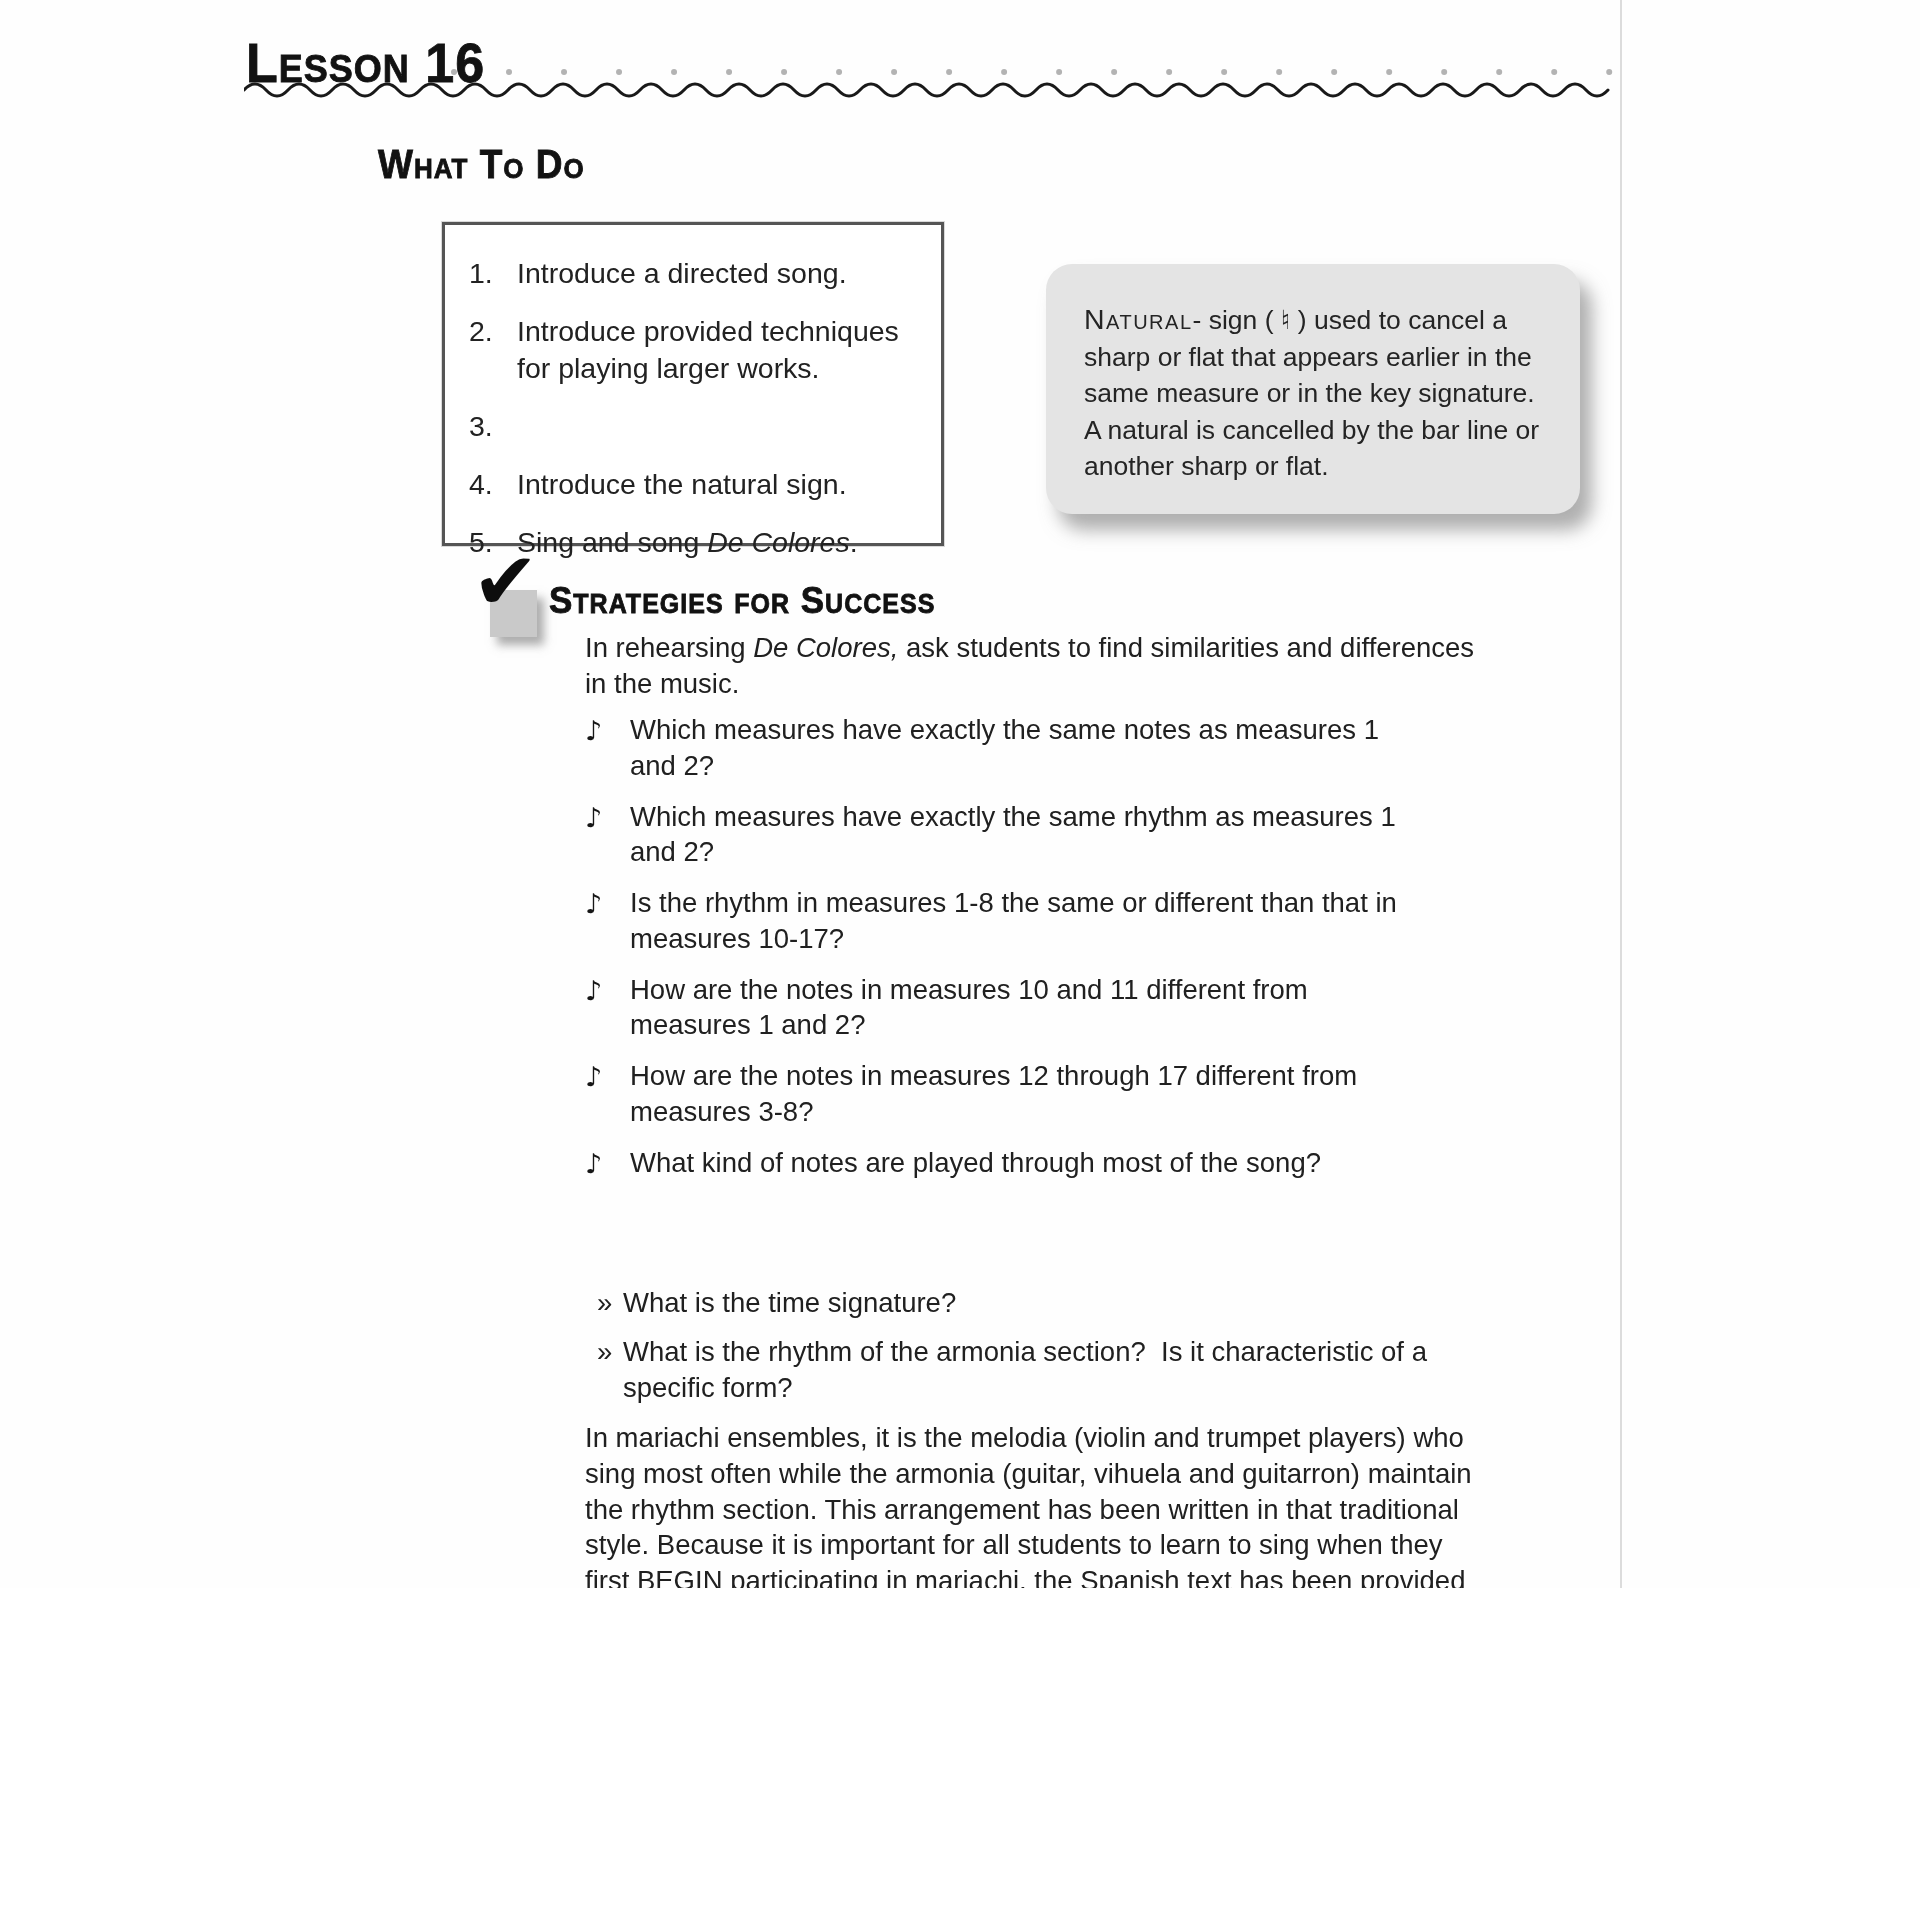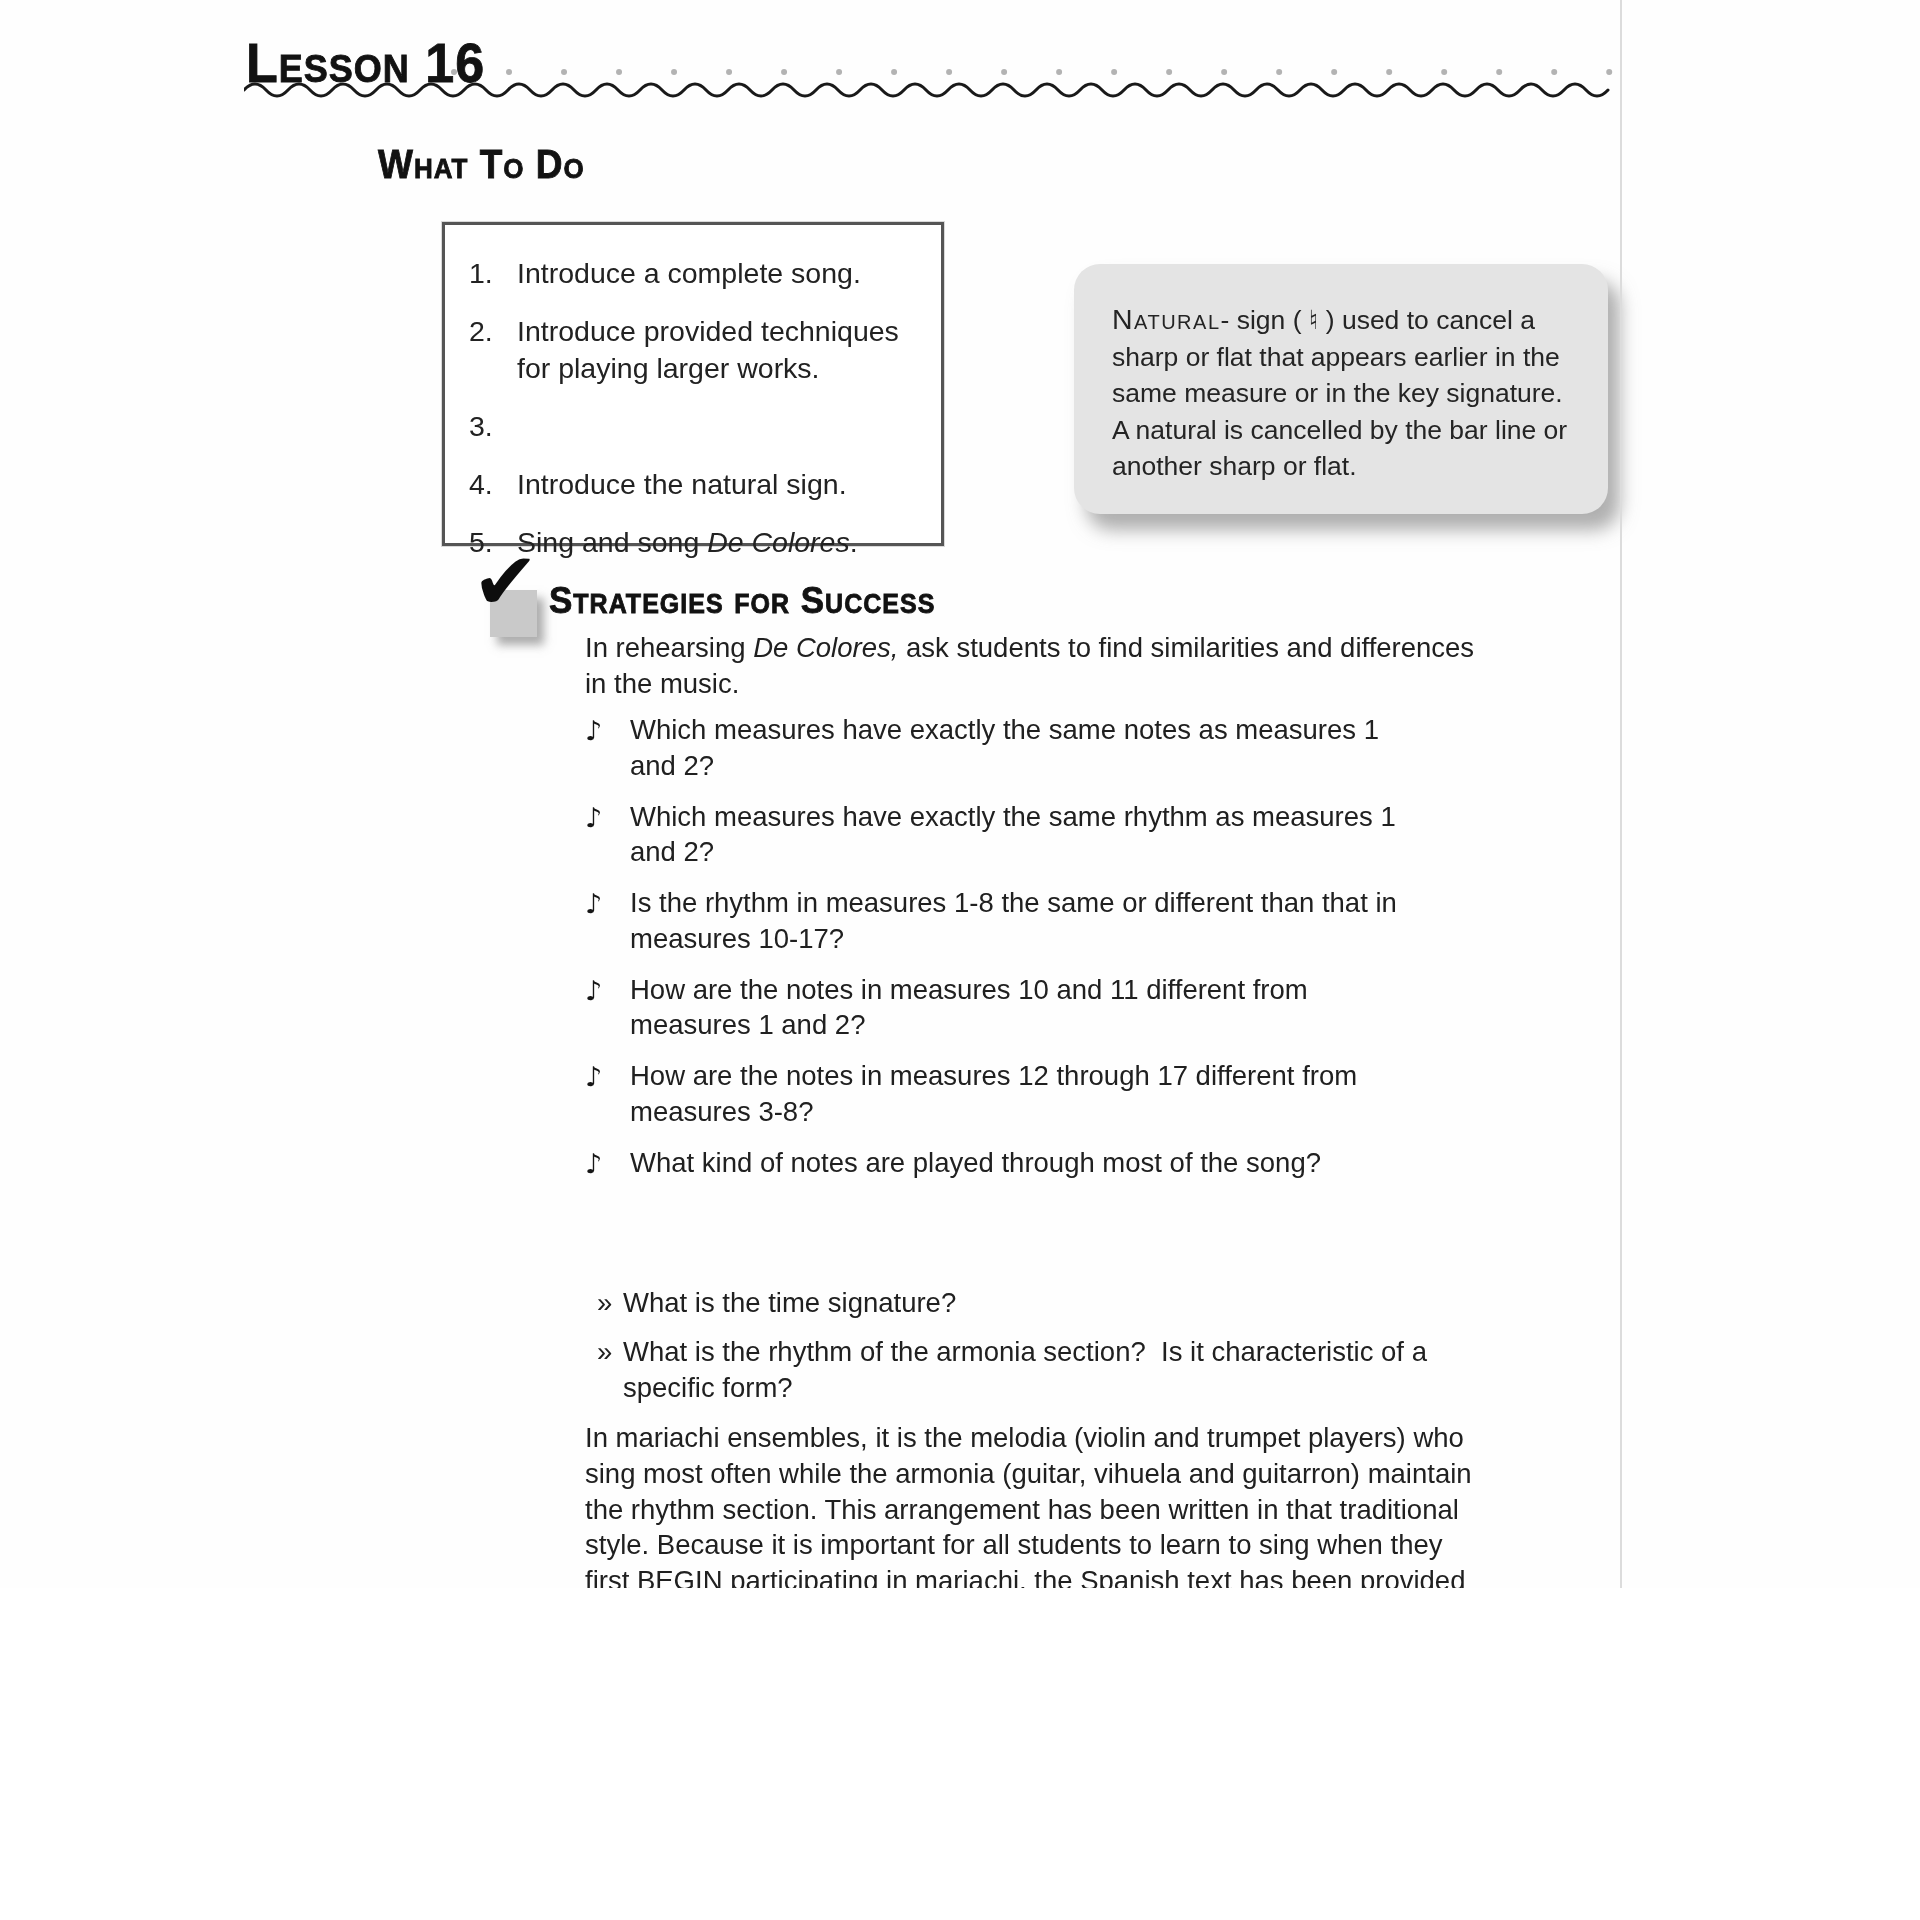--- a/index.html
+++ b/index.html
@@ -21,21 +21,21 @@
     background:#ffffff; border:3px solid #555555; box-sizing:border-box;
     padding:30px 22px 0 24px;
     box-shadow:0 0 0 1px #d9d9d9;
   }
   .todo-item { display:flex; margin-bottom:21px; font-size:28.5px; line-height:1.3; color:#222; }
   .todo-num { flex:none; width:48px; }
   .todo-text { flex:1; }
   .ital { font-style:italic;margin-top:32px; }
 
   .callout {
-    position:absolute; left:1074px; top:264px; width:534px; box-sizing:border-box;
+    position:absolute; left:1046px; top:264px; width:534px; box-sizing:border-box;
     background:#e4e4e4; border-radius:26px; padding:36px 34px 30px 38px;
     font-size:26.5px; line-height:1.37; color:#242424;
     box-shadow:12px 16px 18px rgba(110,110,110,0.55);
   }
   .callout-term { font-variant:small-caps; font-size:28.5px; letter-spacing:1.5px; }
 
   .check-icon { position:absolute; left:476px; top:560px; width:86px; height:92px; }
   .check-square {
     position:absolute; left:14px; top:30px; width:47px; height:47px;
     background:#c9c9c9; box-shadow:7px 8px 9px rgba(105,105,105,0.55);
@@ -77,21 +77,21 @@
       <line x1="210" y1="8" x2="1380" y2="8" stroke="#b3b3b3" stroke-width="6" stroke-linecap="round" stroke-dasharray="0.01 55"></line>
       <path d="M0 26 q11 -12 22 0 t22 0 t22 0 t22 0 t22 0 t22 0 t22 0 t22 0 t22 0 t22 0 t22 0 t22 0 t22 0 t22 0 t22 0 t22 0 t22 0 t22 0 t22 0 t22 0 t22 0 t22 0 t22 0 t22 0 t22 0 t22 0 t22 0 t22 0 t22 0 t22 0 t22 0 t22 0 t22 0 t22 0 t22 0 t22 0 t22 0 t22 0 t22 0 t22 0 t22 0 t22 0 t22 0 t22 0 t22 0 t22 0 t22 0 t22 0 t22 0 t22 0 t22 0 t22 0 t22 0 t22 0 t22 0 t22 0 t22 0 t22 0 t22 0 t22 0 t22 0 t22 0" fill="none" stroke="#191919" stroke-width="3" stroke-linecap="round"></path>
     </svg>
   </div>
 
   <div class="display-heading wtd-heading">What To Do</div>
 
   <div class="todo-box">
     <div class="todo-item">
       <span class="todo-num">1.</span>
-      <span class="todo-text">Introduce a complete song.</span>
+      <span class="todo-text">Introduce a directed song.</span>
     </div>
     <div class="todo-item">
       <span class="todo-num">2.</span>
       <span class="todo-text">Introduce provided techniques for playing larger works.</span>
     </div>
     <div class="todo-item">
       <span class="todo-num">3.</span>
     </div>
     <div class="todo-item">
       <span class="todo-num">4.</span>

